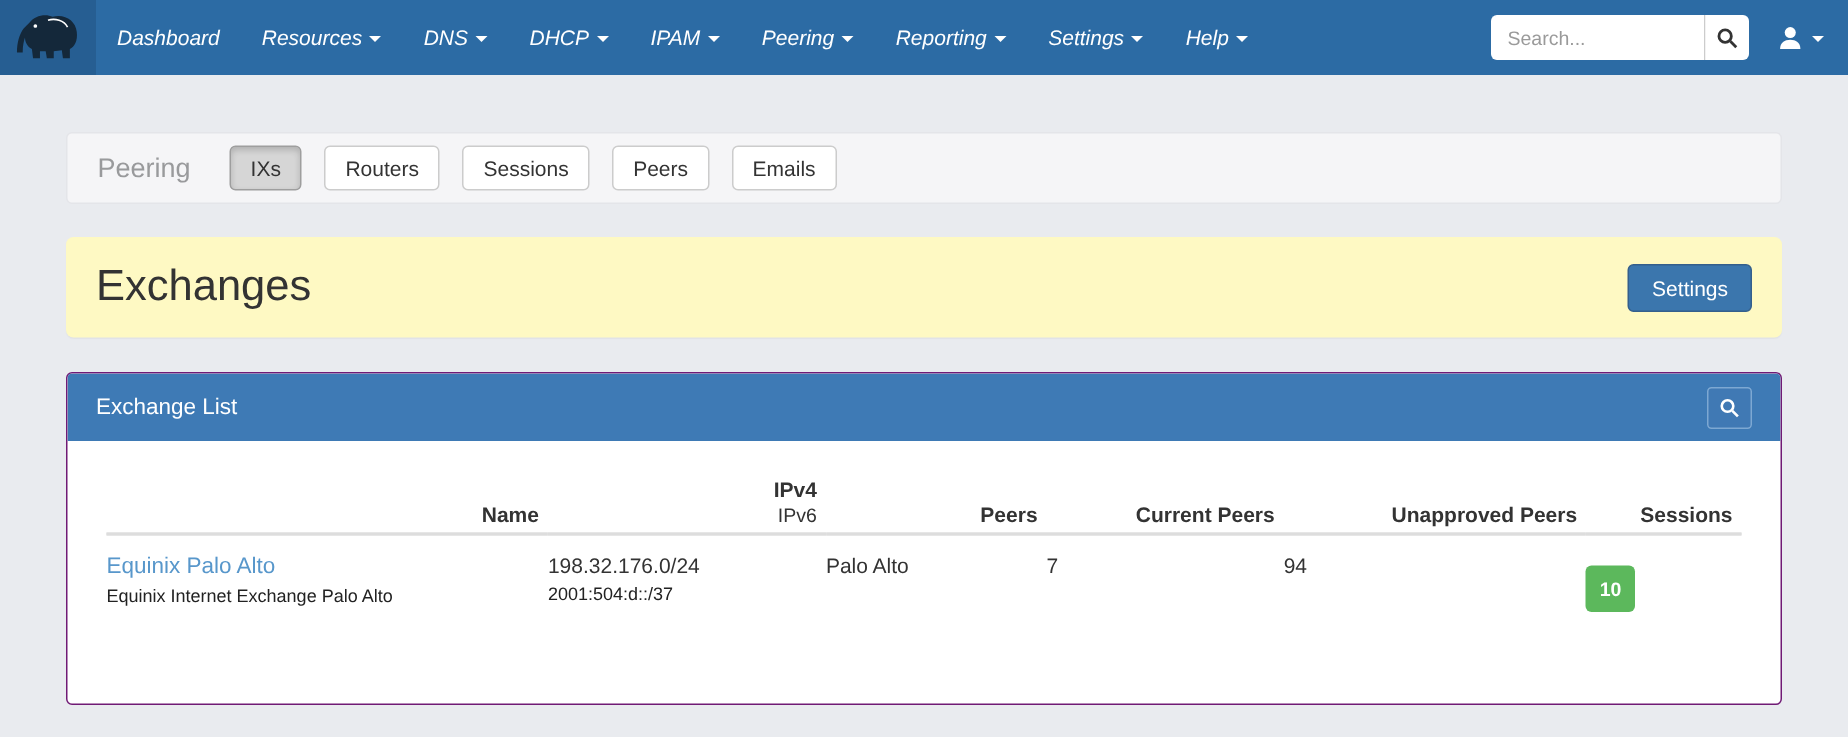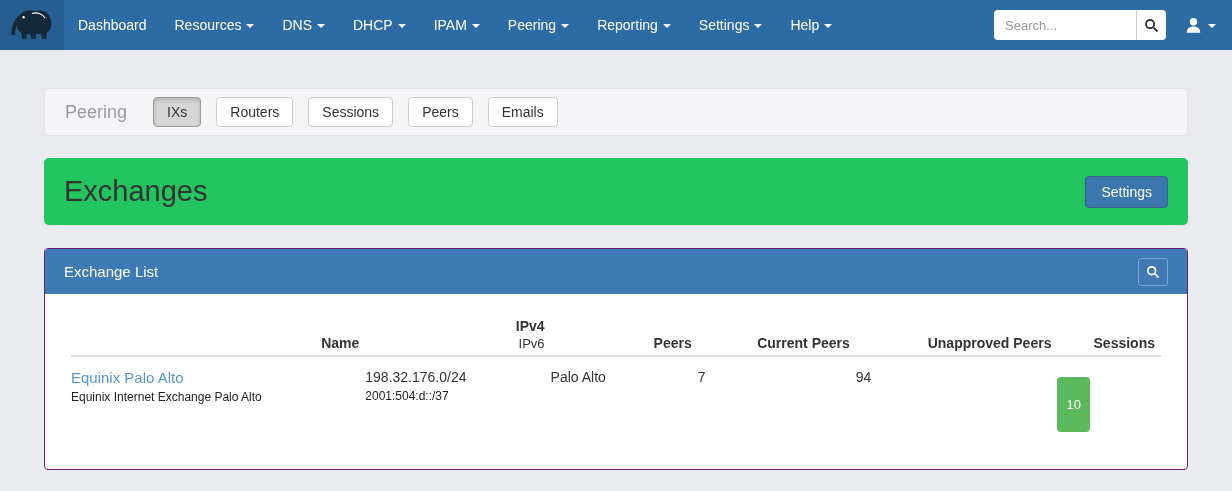--- a/index.html
+++ b/index.html
@@ -29,20 +29,21 @@
   .nav { display: flex; align-items: center; height: 50px; }
   .nav-item {
     display: flex; align-items: center; gap: 5px;
     padding: 0 14px;
     height: 50px;
     color: #ffffff;
     font-size: 14px;
     text-decoration: none;
     cursor: pointer;
     white-space: nowrap;
+    font-style: italic;
   }
   .caret {
     display: inline-block;
     width: 0; height: 0;
     border-left: 4px solid transparent;
     border-right: 4px solid transparent;
     border-top: 4px solid currentColor;
     margin-top: 2px;
   }
   .nav-spacer { flex: 1; }
@@ -107,21 +108,21 @@
   .tab-btn.active {
     background: #d6d6d6;
     border-color: #9e9e9e;
     box-shadow: inset 0 2px 4px rgba(0,0,0,0.18);
   }
 
   
   .page-panel {
     margin-top: 22px;
     height: 67px;
-    background: #22c55e;
+    background: #fef9c3;
     border-radius: 5px;
     display: flex; align-items: center;
     padding: 0 20px;
     box-shadow: 0 1px 1px rgba(0,0,0,0.04);
   }
   .page-title {
     font-size: 29px;
     font-weight: 400;
     color: #333;
   }
@@ -205,22 +206,22 @@
     text-decoration: none;
     cursor: pointer;
   }
   .row-sub { font-size: 12px; color: #222; margin-top: 4px; }
   .badge {
     display: inline-block;
     margin-top: 8px;
     background: #5cb85c;
     color: #ffffff;
     font-size: 13px;
-    font-weight: normal;
-    padding: 20px 9px;
+    font-weight: bold;
+    padding: 8px 9px;
     border-radius: 4px;
     cursor: pointer;
   }
 </style>
 </head>
 <body>
 
 <div class="navbar">
   <div class="logo">
     <svg width="46" height="36" viewBox="0 0 60 46">

